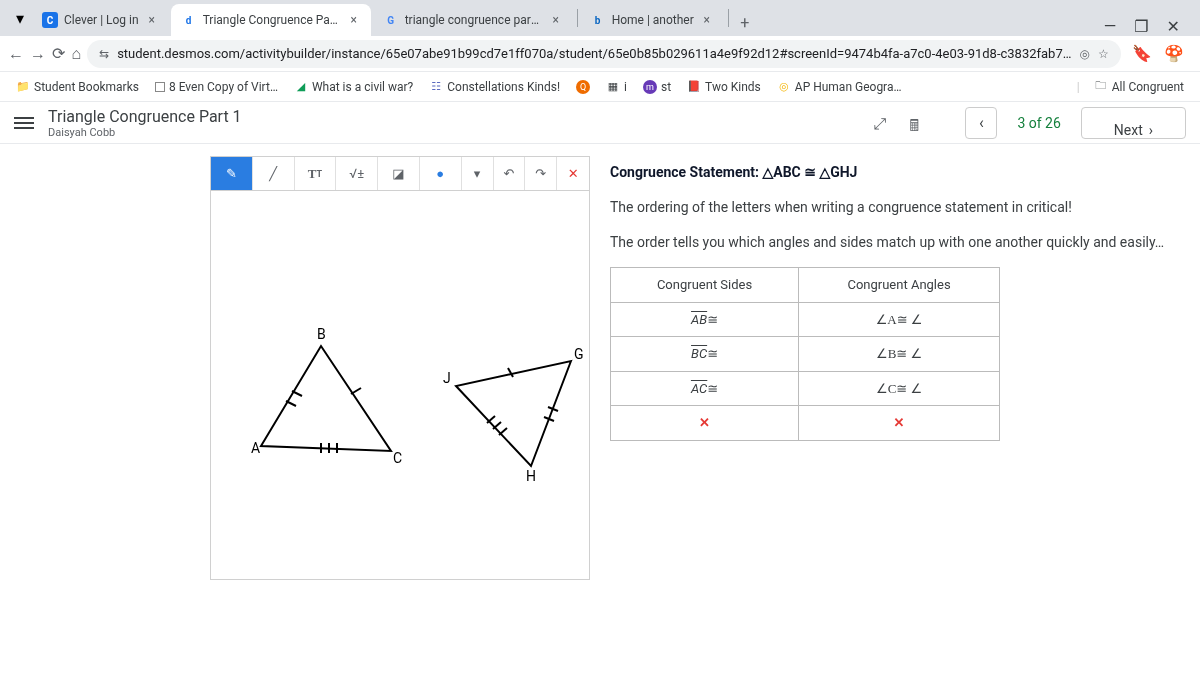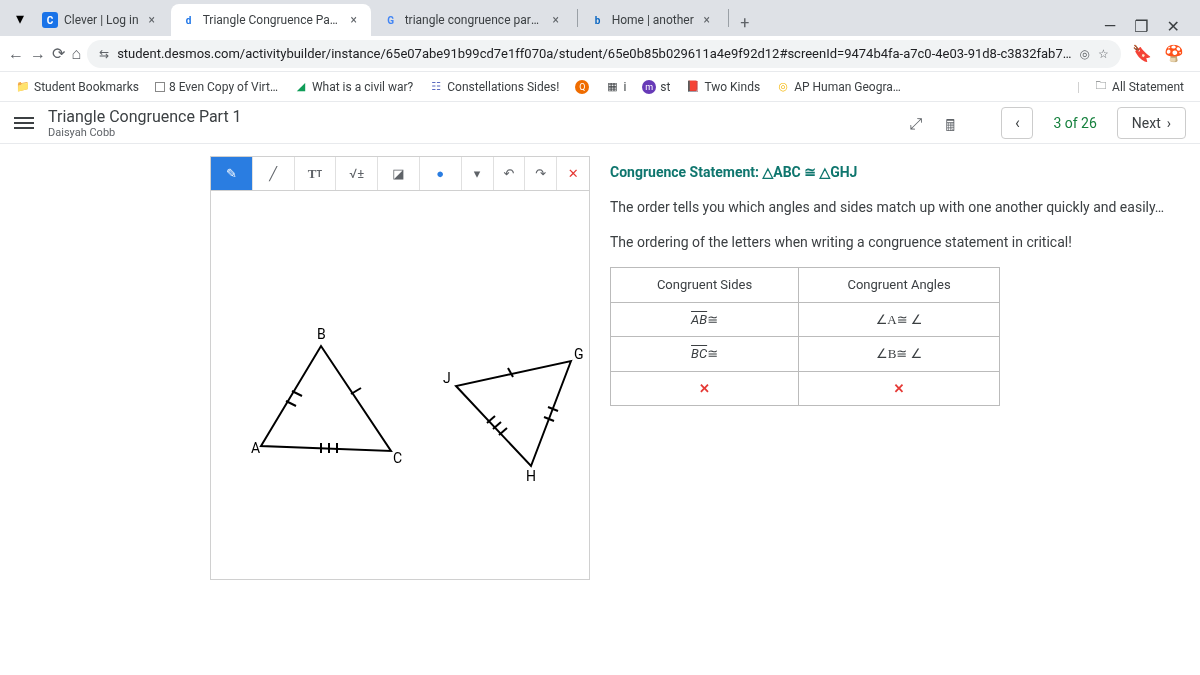--- a/index.html
+++ b/index.html
@@ -34,37 +34,37 @@
 .hamburger { width: 20px; height: 20px; display: flex; flex-direction: column; justify-content: center; gap: 3px; margin-right: 14px; cursor: pointer; }
 .hamburger span { height: 2px; background: #3c4043; }
 .title-block { flex: 0 1 auto; }
 .page-title { font-size: 16px; color: #3c4043; }
 .page-author { font-size: 11px; color: #5f6368; }
 .header-icons { margin-left: auto; display: flex; align-items: center; gap: 18px; }
 .hdr-icon { width: 18px; height: 18px; color: #5f6368; cursor: pointer; }
 .nav-box { display: flex; align-items: center; gap: 10px; margin-left: 20px; }
 .prev-btn { width: 32px; height: 32px; border: 1px solid #ccc; border-radius: 4px; display: flex; align-items: center; justify-content: center; cursor: pointer; color: #3c4043; }
 .counter { font-size: 14px; color: #15803d; padding: 0 10px; }
-.next-btn { height: 32px; padding: 0 14px; border: 1px solid #ccc; border-radius: 4px; display: flex; align-items: center; justify-content: center; cursor: pointer; gap: 6px; font-size: 14px; color: #3c4043; }
+.next-btn { height: 32px; padding: 0 32px; border: 1px solid #ccc; border-radius: 4px; display: flex; align-items: flex-end; justify-content: center; cursor: pointer; gap: 6px; font-size: 14px; color: #3c4043; }
 
 .content { display: flex; padding: 12px 0; }
 .canvas-col { width: 590px; padding-left: 210px; }
 .text-col { flex: 1; padding: 6px 20px 0 20px; font-size: 14px; color: #3c4043; line-height:1.5; }
 
 .toolbar { display: flex; height: 34px; background: #fff; border: 1px solid #d0d0d0; border-bottom: none;}
 .tool-btn { width: 42px; display: flex; align-items: center; justify-content: center; border-right: 1px solid #e0e0e0; cursor: pointer; color: #5f6368; font-size: 13px; }
 .tool-btn.active { background: #2a7de1; color: #fff; }
 .tool-btn:last-child { border-right: none; }
 .tool-sm { width: 32px; }
 
 .canvas { height: 390px; border: 1px solid #d0d0d0; background: #fff; position: relative; }
 .canvas svg { position: absolute; }
 
 .stmt { margin-bottom: 14px; }
-.stmt b { font-weight: 700; color:#0f766e; }
+.stmt b { font-weight: 700; color:#0f172a; }
 .para { margin-bottom: 14px; }
 
 .congruence-table { width: 100%; max-width: 390px; border-collapse: collapse; margin-top: 0; }
 .congruence-table th, .congruence-table td { border: 1px solid #bbb; padding: 7px 10px; text-align: center; font-size: 13px; }
 .congruence-table th { font-weight: normal; }
 .x-cell { color: #e53935; font-size: 16px; font-weight: bold; }
 .bar { text-decoration: overline; font-style: italic; }
 .ang { font-family: serif; }
 </style>
 </head>
@@ -129,21 +129,21 @@
   <div class="bookmark-item">
       <span class="bk-icon" style="border:1px solid #888;width:10px;height:10px"></span>
       <span>8 Even Copy of Virt…</span>
     </div>
   <div class="bookmark-item">
       <span class="bk-icon" style="color:#0f9d58">◢</span>
       <span>What is a civil war?</span>
     </div>
   <div class="bookmark-item">
       <span class="bk-icon" style="color:#5b6abf">☷</span>
-      <span>Constellations Sides!</span>
+      <span>Constellations Kinds!</span>
     </div>
   <div class="bookmark-item">
       <span class="bk-icon" style="background:#ef6c00;color:#fff;border-radius:50%;width:14px;height:14px;font-size:9px">Q</span>
     </div>
   <div class="bookmark-item">
       <span class="bk-icon">▦</span>
       <span>i</span>
     </div>
   <div class="bookmark-item">
       <span class="bk-icon" style="background:#673ab7;color:#fff;border-radius:50%;width:14px;height:14px;font-size:9px">m</span>
@@ -153,21 +153,21 @@
       <span class="bk-icon">📕</span>
       <span>Two Kinds</span>
     </div>
   <div class="bookmark-item">
       <span class="bk-icon" style="color:#f4b400">◎</span>
       <span>AP Human Geogra…</span>
     </div>
   <div class="bookmark-item all-bookmarks">
       <span style="color:#ccc;margin-right:10px">|</span>
       <span class="bk-icon">🗀</span>
-      <span>All Statement</span>
+      <span>All Congruent</span>
     </div>
 </div>
 
 <div class="app-header">
   <div class="hamburger">
       <span></span>
       <span></span>
       <span></span>
     </div>
   <div class="title-block">
@@ -224,36 +224,40 @@
         <line x1="333" y1="226" x2="343" y2="230" stroke="#000" stroke-width="2"></line>
         <line x1="297" y1="177" x2="302" y2="186" stroke="#000" stroke-width="2"></line>
         <line x1="276" y1="232" x2="284" y2="225" stroke="#000" stroke-width="2"></line>
         <line x1="282" y1="238" x2="290" y2="231" stroke="#000" stroke-width="2"></line>
         <line x1="288" y1="244" x2="296" y2="237" stroke="#000" stroke-width="2"></line>
       </svg>
     </div>
   </div>
   <div class="text-col">
     <div class="stmt"><b><span>Congruence Statement: </span><span>△ABC ≅ △GHJ</span></b></div>
+    <div class="para">The ordering of the letters when writing a congruence statement in critical!</div>
     <div class="para">The order tells you which angles and sides match up with one another quickly and easily…</div>
-    <div class="para">The ordering of the letters when writing a congruence statement in critical!</div>
     <table class="congruence-table">
       <tbody>
           <tr>
         <th>Congruent Sides</th>
         <th>Congruent Angles</th>
       </tr>
       <tr>
         <td><span class="bar">AB</span>≅</td>
         <td><span class="ang">∠A≅ ∠</span></td>
       </tr>
       <tr>
         <td><span class="bar">BC</span>≅</td>
         <td><span class="ang">∠B≅ ∠</span></td>
       </tr>
       <tr>
+        <td><span class="bar">AC</span>≅</td>
+        <td><span class="ang">∠C≅ ∠</span></td>
+      </tr>
+      <tr>
         <td class="x-cell">✕</td>
         <td class="x-cell">✕</td>
       </tr>
     </tbody>
       </table>
   </div>
 </div>
 
 </body></html>

